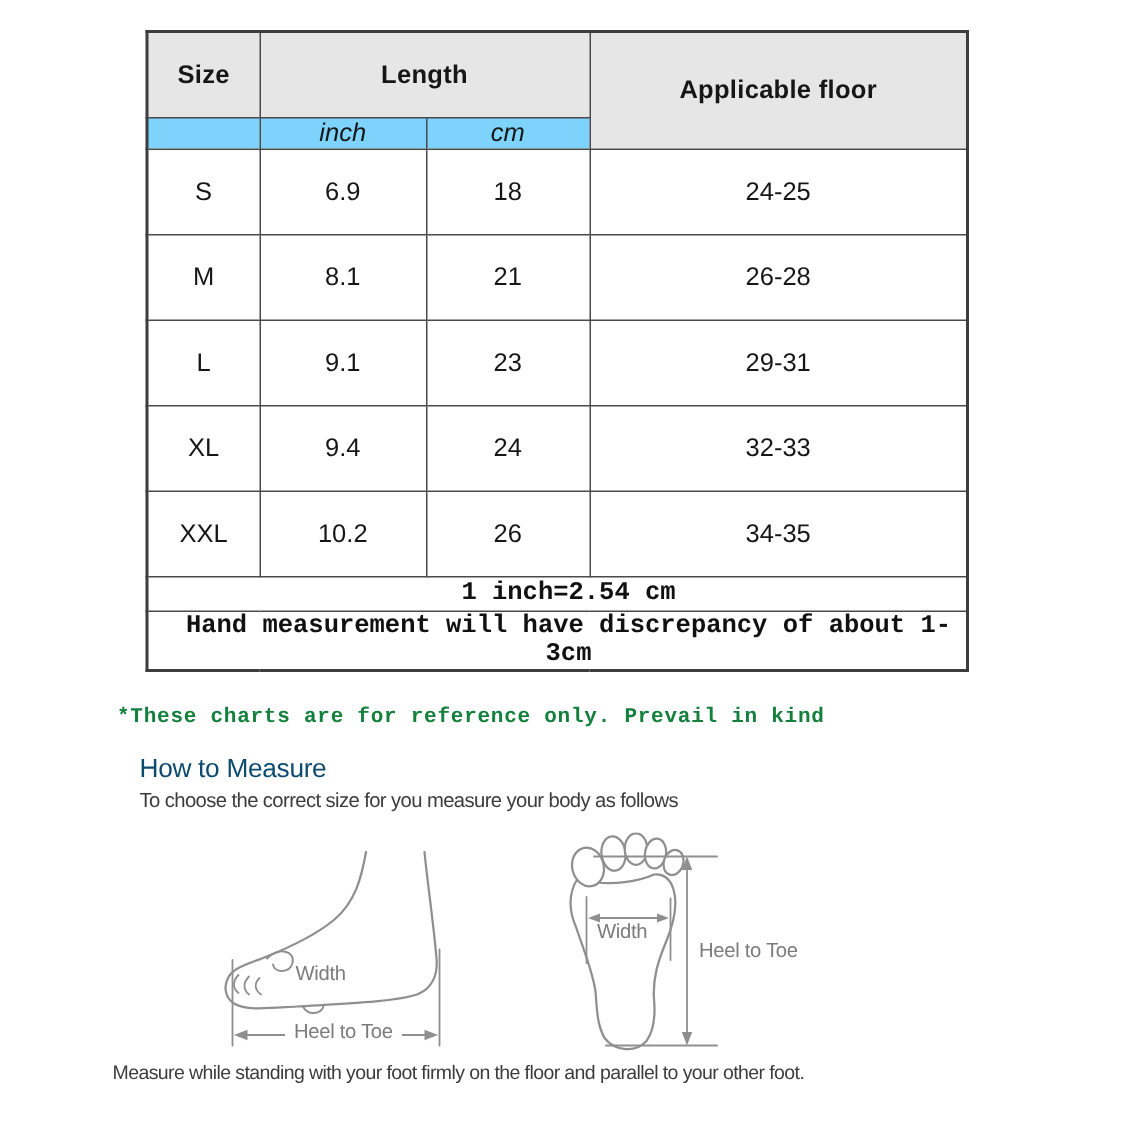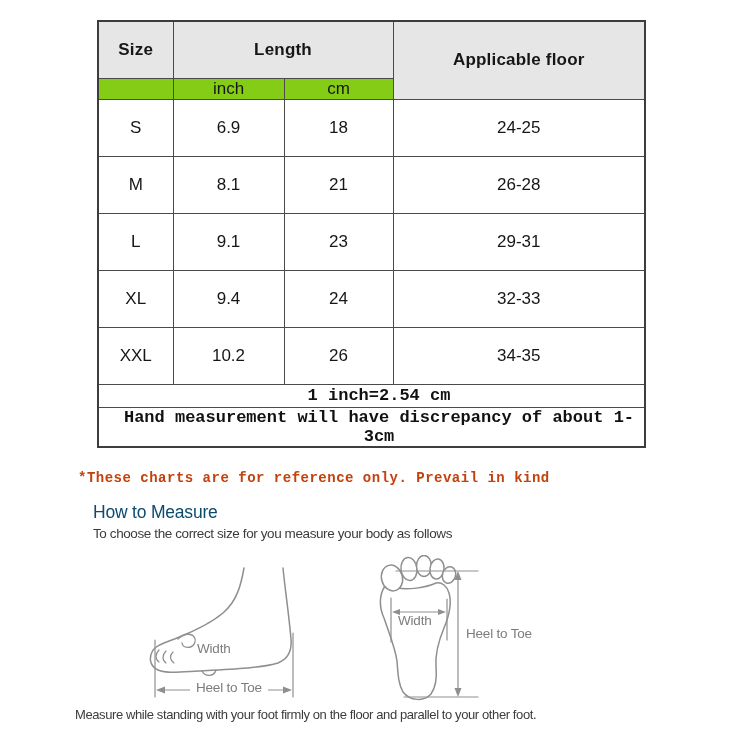--- a/index.html
+++ b/index.html
@@ -17,31 +17,31 @@
     border: 1.5px solid #4a4a4a;
     text-align: center; vertical-align: middle;
     font-size: 17px;
   }
   .r-head  { height: 57px; padding-left: 20px; }
   .r-sub   { height: 20px; }
   .r-data  { height: 57px; }
   .r-note1 { height: 23px; }
   .r-note2 { height: 36px; }
   .hdr  { background: #e6e6e6; font-weight: bold; font-size: 20px; letter-spacing: 0.2px; }
-  .hdr-sub { background: #84cc16; font-size: 16px; }
+  .hdr-sub { background: #7dd3fc; font-size: 16px; font-style: italic; }
   .note {
     font-family: "Liberation Mono", "DejaVu Sans Mono", monospace;
     font-weight: bold; font-size: 15px; letter-spacing: 0px; color: #111; padding-left: 15px;
   }
 
   
   .disclaimer {
     position: absolute; left: 78px; top: 470px;
     font-family: "Liberation Mono", "DejaVu Sans Mono", monospace;
-    font-weight: bold; font-size: 14px; color: #c2410c; letter-spacing: 0.5px;
+    font-weight: bold; font-size: 14px; color: #15803d; letter-spacing: 0.5px;
   }
 
   
   .htm-title {
     position: absolute; left: 93px; top: 502px;
     font-size: 17.5px; color: #0c4a6e; letter-spacing: -0.2px;
   }
   .htm-sub {
     position: absolute; left: 93px; top: 526px;
     font-size: 13.5px; color: #3c3c3c; letter-spacing: -0.4px;

